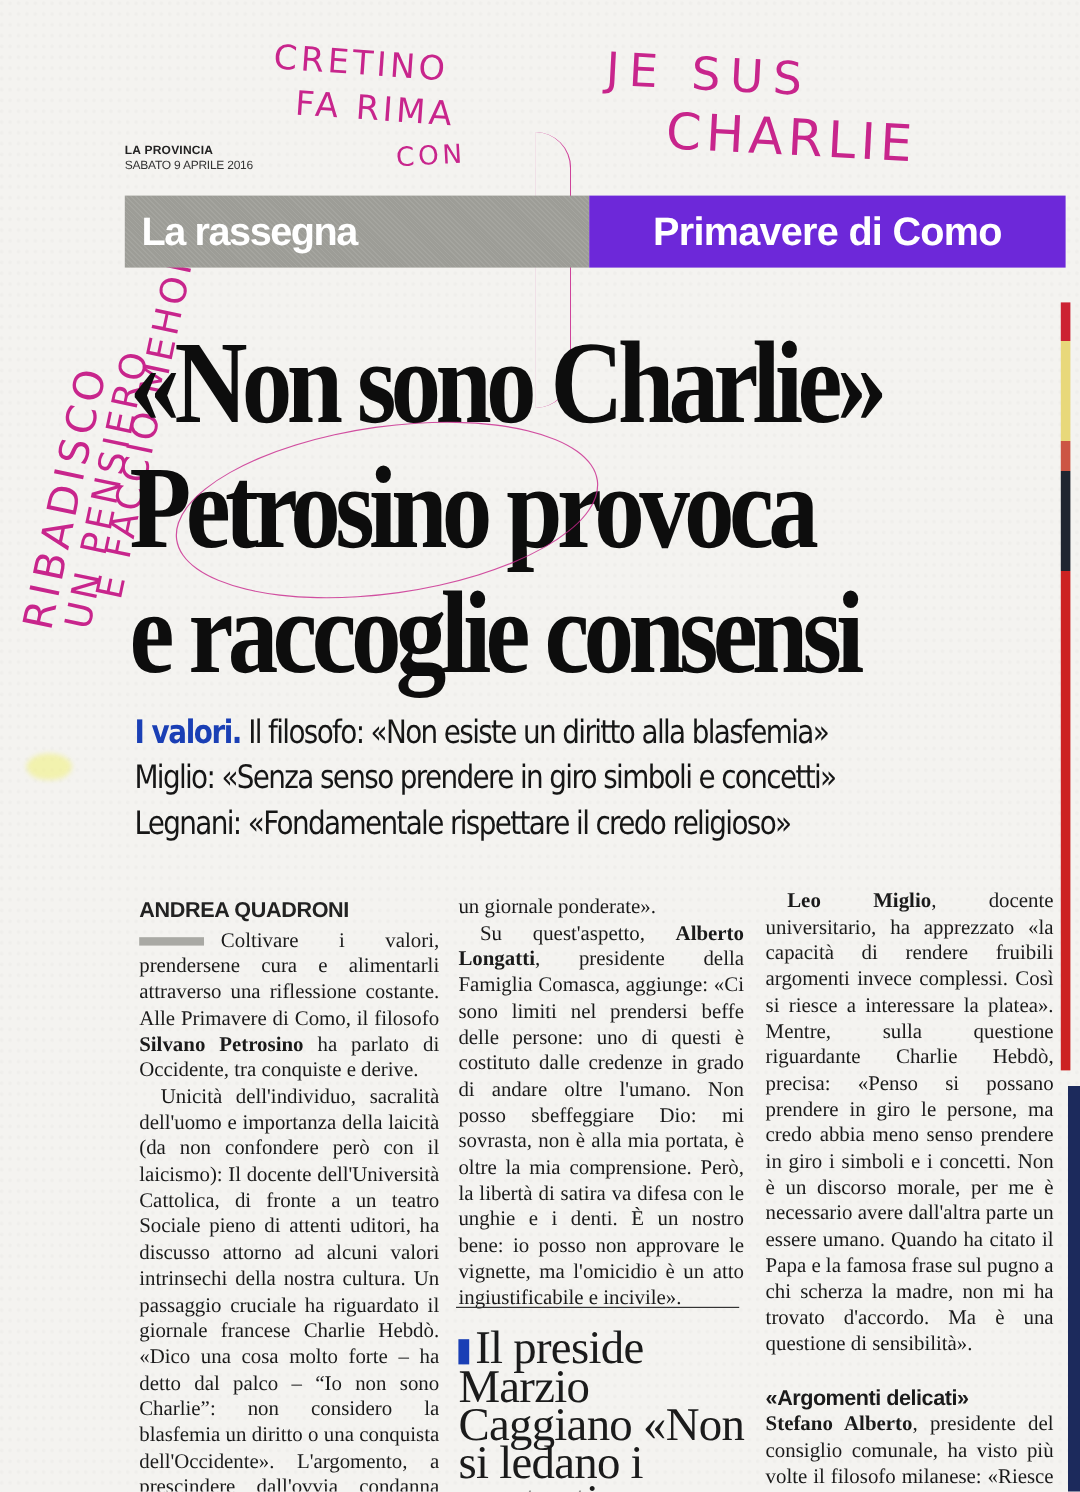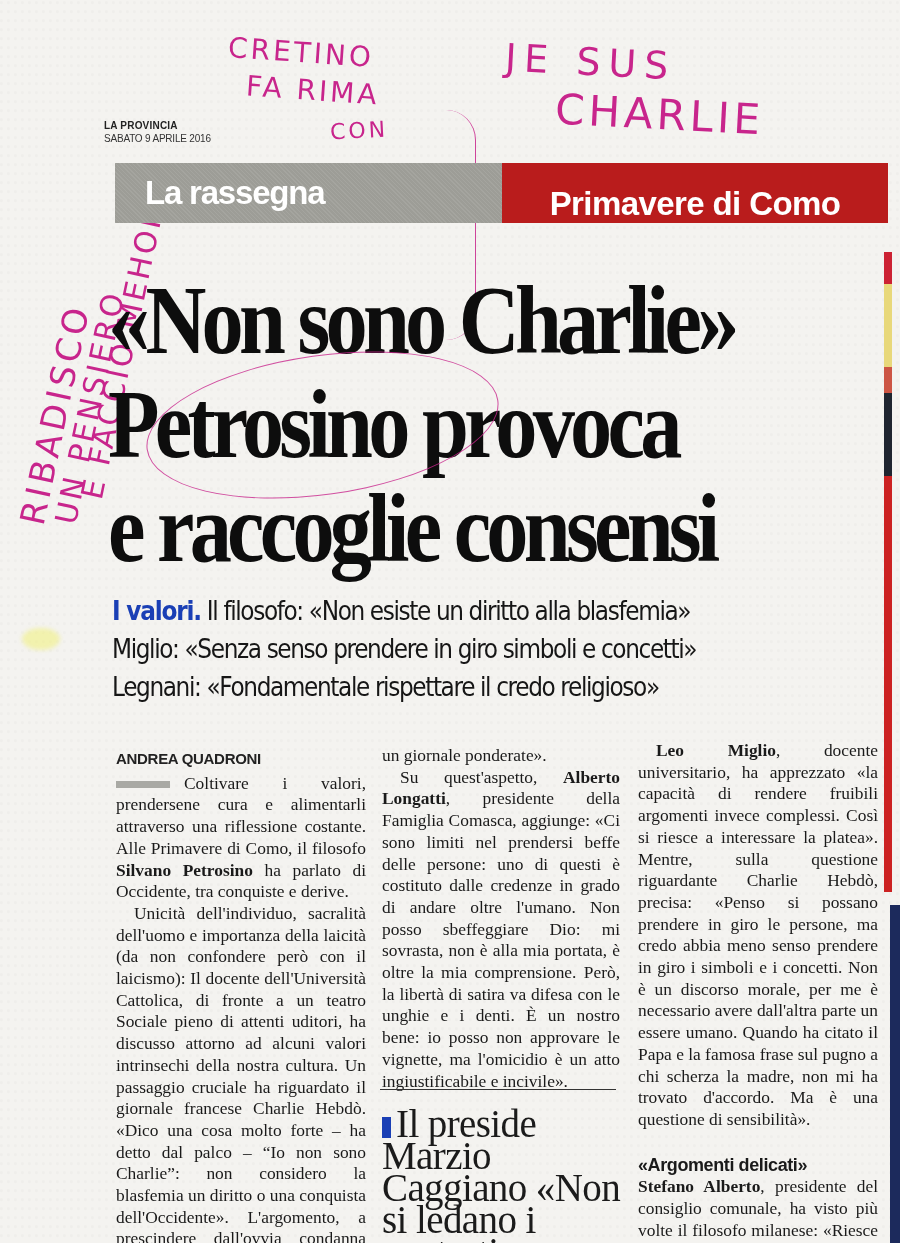--- a/index.html
+++ b/index.html
@@ -24,28 +24,28 @@
   }
   .masthead .date {
     font-family: "Liberation Sans", sans-serif;
     font-size: 10px; color: #333; margin-top: 2px; letter-spacing: -0.2px;
   }
   
   .section-bar { position: absolute; left: 104px; top: 163px; width: 784px; height: 60px; display: flex; }
   .section-bar .gray {
     flex: 0 0 387px; background: #9d9d97;
     background-image: repeating-linear-gradient(45deg, rgba(255,255,255,0.08) 0 1px, transparent 1px 3px);
-    display: flex; align-items: center; padding-left: 30px; margin-left: 11px;
+    display: flex; align-items: center; padding-left: 14px;
   }
   .section-bar .gray span {
     font-family: "Liberation Sans", sans-serif; font-weight: bold;
     font-size: 33px; color: #fff; letter-spacing: -1.2px;
   }
   .section-bar .blue {
-    flex: 1; background: #b91c1c; display: flex; align-items: flex-end; justify-content: center;
+    flex: 1; background: #6d28d9; display: flex; align-items: center; justify-content: center;
   }
   .section-bar .blue span {
     font-family: "Liberation Sans", sans-serif; font-weight: bold;
     font-size: 33px; color: #fff; letter-spacing: -0.6px;
   }
   
   .headline {
     position: absolute; left: 108px; top: 268px; width: 770px;
     font-family: "Liberation Serif", serif; font-weight: bold;
     font-size: 98px; line-height: 104px; letter-spacing: -5.5px; color: #0d0d0d;
@@ -67,21 +67,21 @@
     font-family: "Liberation Serif", serif; font-size: 17.4px; line-height: 21.7px;
     color: #1a1a1a; text-align: justify;
   }
   .col p { text-indent: 18px; }
   .col p.noindent { text-indent: 0; }
   .col b { font-weight: bold; }
   .col1 { left: 116px; width: 250px; }
   .col2 { left: 382px; width: 238px; top: 745px; }
   .col3 { left: 638px; width: 240px; top: 740px; }
   .byline {
-    font-family: "Liberation Sans", sans-serif; font-weight: bold; font-size: 15px;
+    font-family: "Liberation Sans", sans-serif; font-weight: bold; font-size: 18px;
     letter-spacing: -0.3px; margin-bottom: 3px; color: #222; text-indent: 0 !important;
   }
   .grey-dash {
     display: inline-block; width: 54px; height: 7px; background: #a9a9a4; vertical-align: middle;
     margin-right: 14px;
   }
   .subheading-sans {
     font-family: "Liberation Sans", sans-serif; font-weight: bold; font-size: 18px;
     letter-spacing: -0.4px; margin-top: 24px; text-indent: 0 !important;
   }

